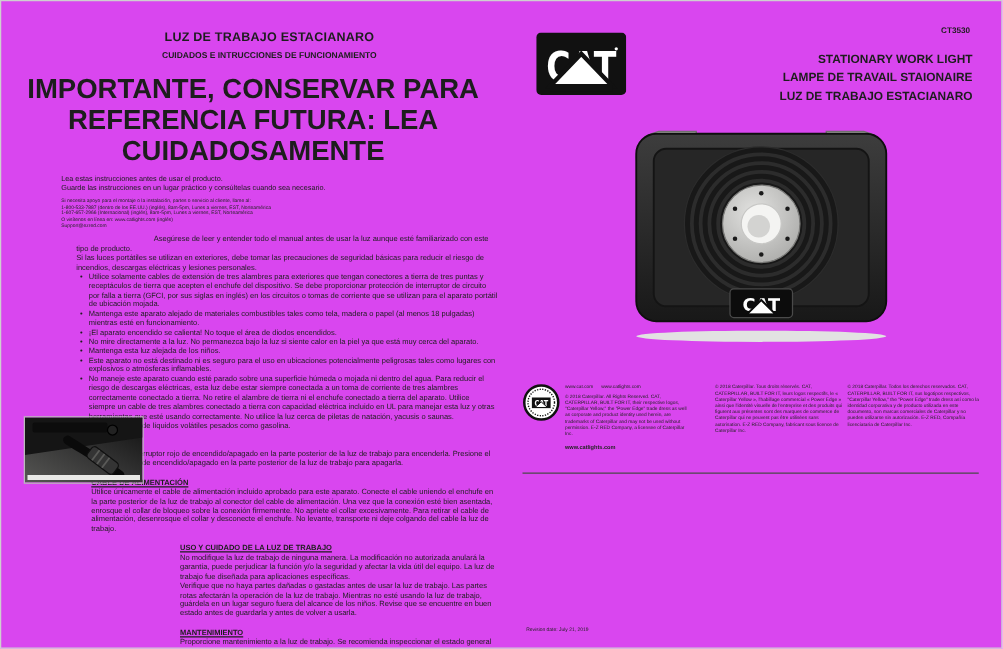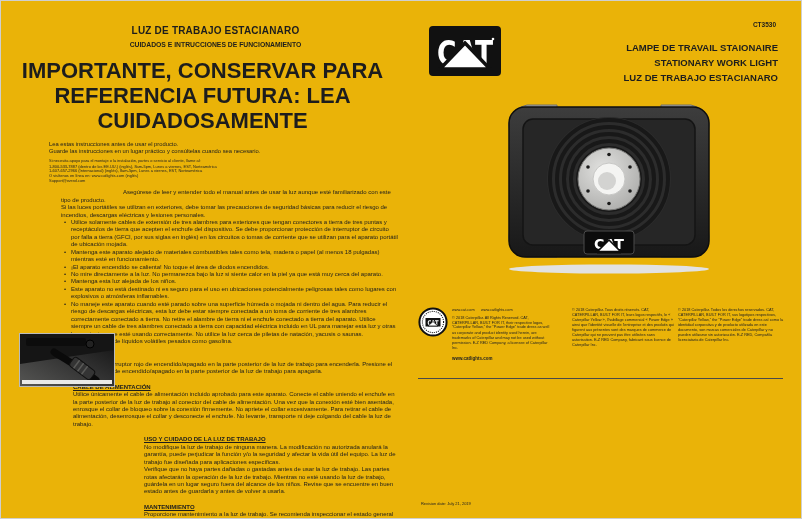--- a/index.html
+++ b/index.html
@@ -1,16 +1,16 @@
 <!DOCTYPE html>
 <html><head>
 <meta charset="utf-8">
 <style>
   html,body{margin:0;padding:0;background:#fff;}
-  .page{position:relative;width:802px;height:519px;background:#eab308;border:1px solid #cfcfcf;
+  .page{position:relative;width:802px;height:519px;background:#d946ef;border:1px solid #cfcfcf;
         box-sizing:border-box;font-family:"Liberation Sans",sans-serif;color:#1d1d1d;overflow:hidden;}
   
   .left{position:absolute;left:0;top:0;width:401px;height:519px;}
   .l-header{margin:24px 6px 0 34px;text-align:center;}
   .l-title{font-size:10px;font-weight:bold;letter-spacing:.2px;}
   .l-subtitle{font-size:6.8px;font-weight:bold;margin-top:5px;}
   .l-heading{font-size:22px;font-weight:bold;line-height:1.13;text-align:center;margin:11px 2px 7px 4px;}
   .l-intro{margin:0 4px 0 48px;font-size:5.8px;line-height:1.35;}
   .tinywrap{height:22px;margin:3px 0 0 48px;overflow:visible;}
   .tiny{font-size:6px;line-height:1.25;transform:scale(.66);transform-origin:top left;width:420px;color:#222;}
@@ -142,22 +142,22 @@
       <svg width="72" height="50" viewBox="0 0 72 50">
         <rect x="0" y="0" width="72" height="50" rx="4" fill="#111"></rect>
         <text x="36" y="39" text-anchor="middle" font-family="DejaVu Sans, sans-serif" font-weight="bold" font-size="33" fill="#fff" textLength="56" lengthAdjust="spacingAndGlyphs">CAT</text>
         <polygon points="36,17 61,43 11,43" fill="#fff" stroke="#111" stroke-width="3.5"></polygon>
         <rect x="11" y="42" width="50" height="5" fill="#111"></rect>
         <circle cx="64" cy="13" r="1.3" fill="#fff"></circle>
       </svg>
     </div>
 
     <div class="titles">
+      <div>STATIONARY WORK LIGHT</div>
       <div>LAMPE DE TRAVAIL STAIONAIRE</div>
-      <div>STATIONARY WORK LIGHT</div>
       <div>LUZ DE TRABAJO ESTACIANARO</div>
     </div>
 
     <div class="product">
       <svg width="224" height="178" viewBox="0 0 224 178">
         <defs>
           <linearGradient id="bodyg" x1="0" y1="0" x2="0" y2="1">
             <stop offset="0" stop-color="#3d3d3d"></stop>
               <stop offset="1" stop-color="#181818"></stop>
           </linearGradient>

